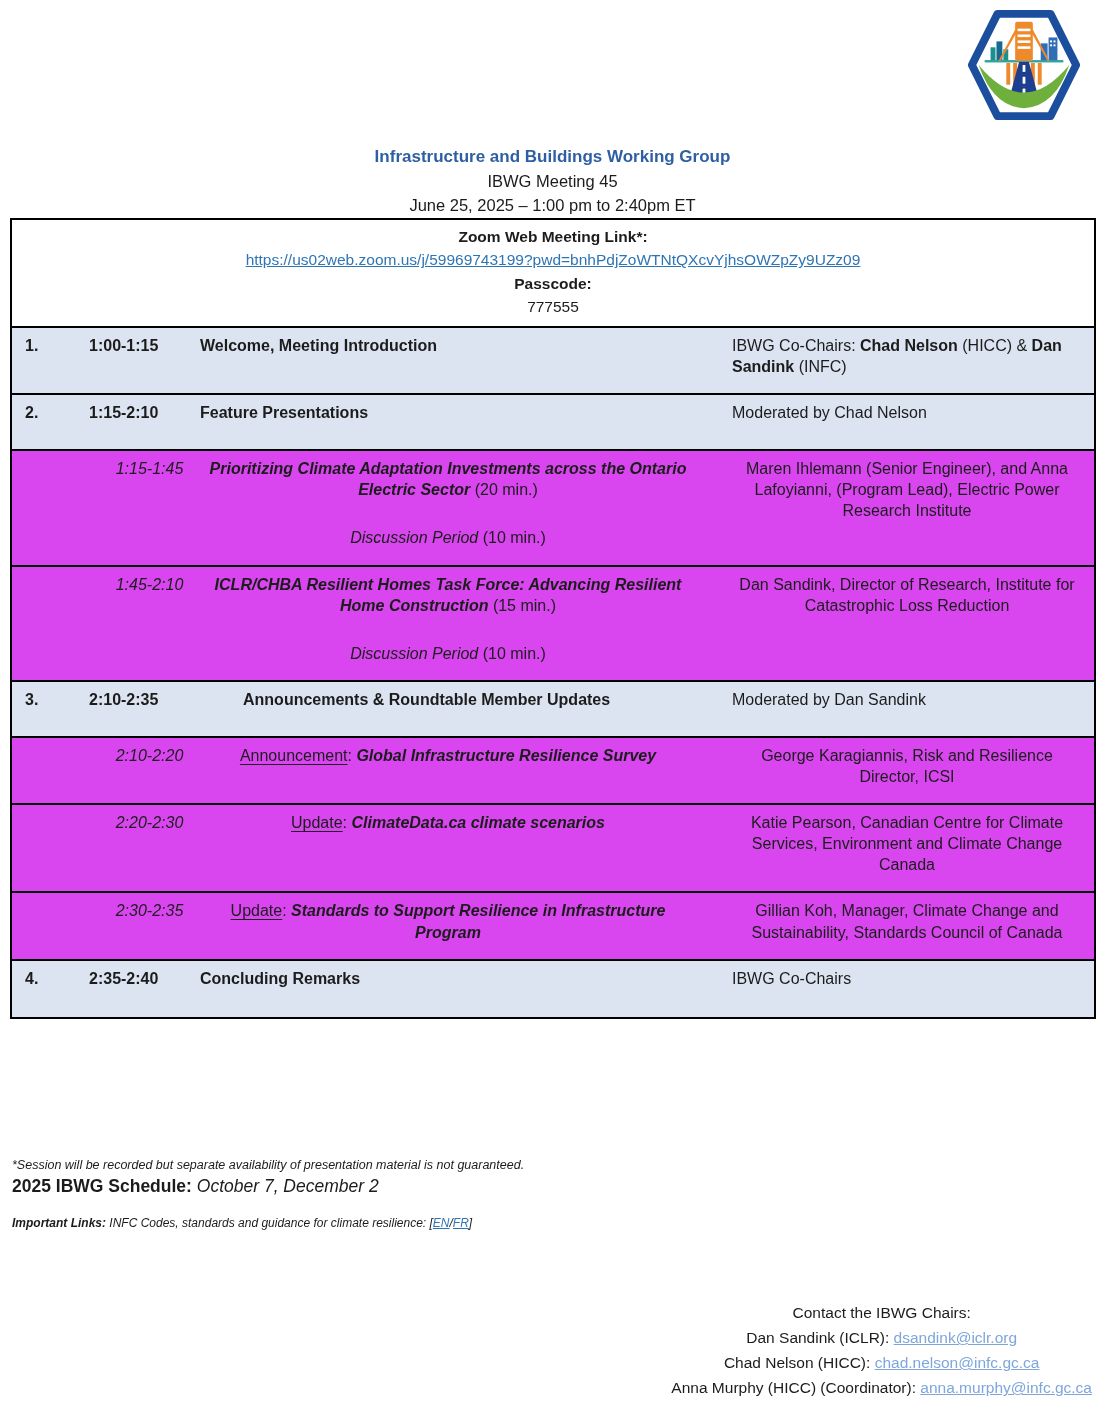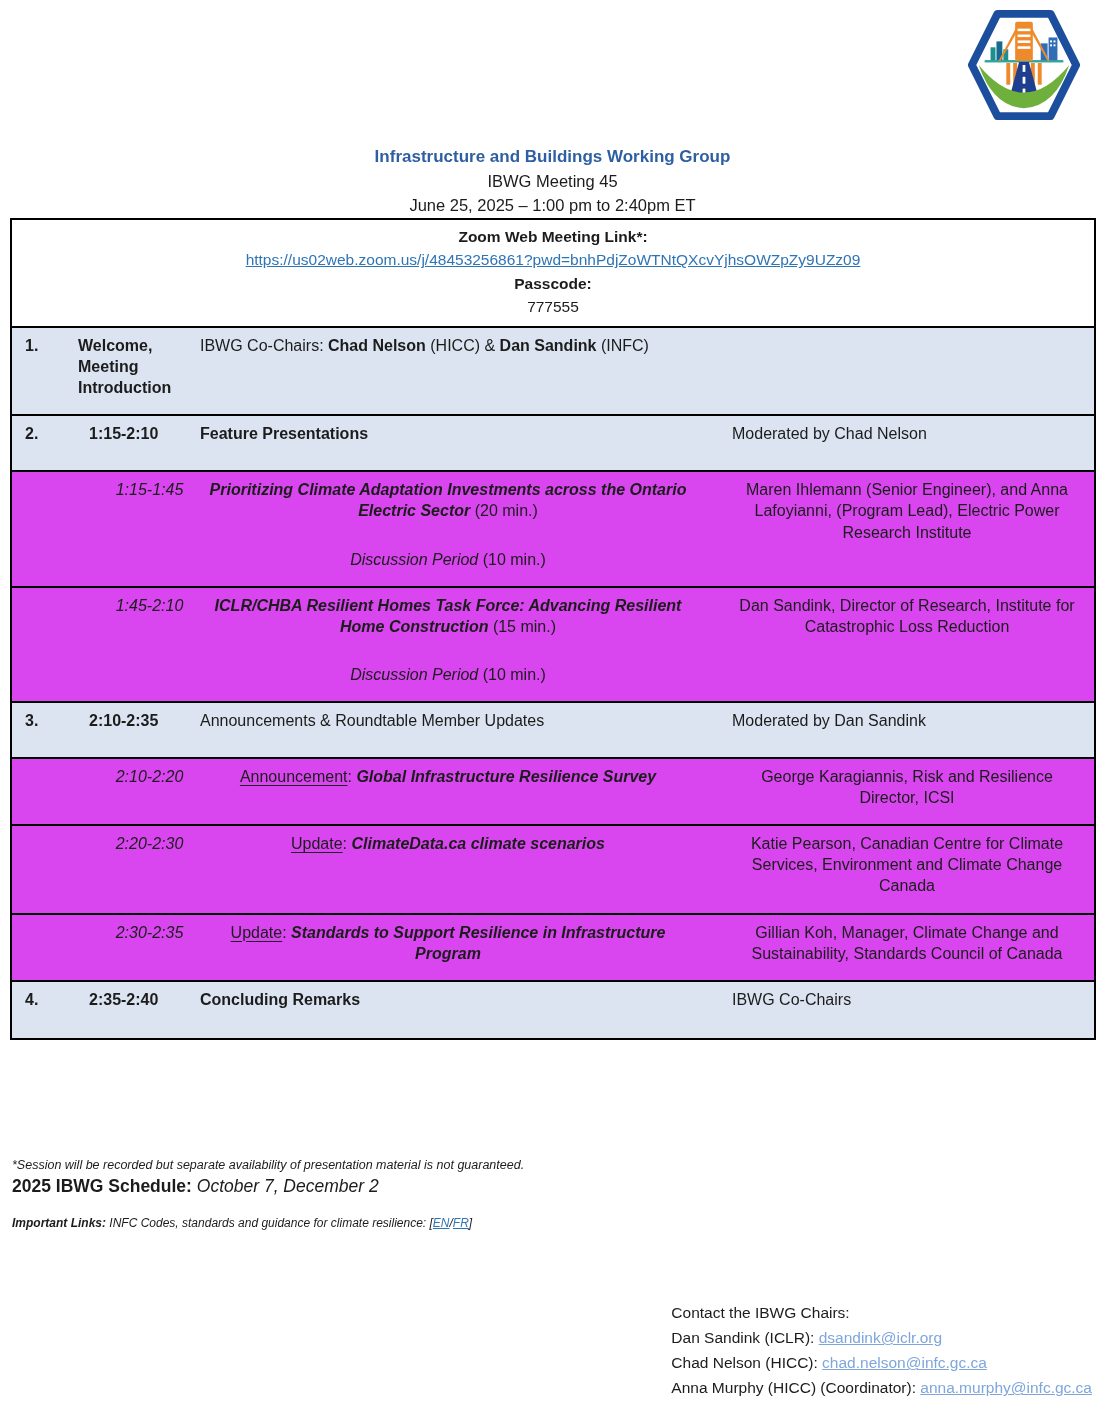--- a/index.html
+++ b/index.html
@@ -36,21 +36,21 @@
   .topic-line + .topic-line { margin-top:27px; }
   .u { text-decoration:underline; text-underline-offset:3px; }
   .row.last-main { min-height:58px; }
 
   
   .footnote { position:absolute; left:12px; top:1158px; font-size:12.5px;
     font-style:italic; color:#1c1c1c; }
   .schedule { position:absolute; left:12px; top:1176px; font-size:17.5px; }
   .implinks { position:absolute; left:12px; top:1203px; font-size:12px;margin-top:13px; }
 
-  .contact { position:absolute; right:13px; top:1300px; text-align:left;
+  .contact { position:absolute; right:13px; top:1300px; text-align:center;
     font-size:15.5px; line-height:1.62; }
 
   a { cursor:pointer; }
 </style>
 </head>
 <body>
 
 <div class="page">
 
   <div class="logo">
@@ -94,27 +94,28 @@
 
   <div class="header">
     <div class="title">Infrastructure and Buildings Working Group</div>
     <div class="sub">IBWG Meeting 45</div>
     <div class="sub">June 25, 2025 – 1:00 pm to 2:40pm ET</div>
   </div>
 
   <div class="agenda-table">
     <div class="linkbox">
       <div class="bold">Zoom Web Meeting Link*:</div>
-      <div><a href="#">https://us02web.zoom.us/j/48453256861?pwd=bnhPdjZoWTNtQXcvYjhsOWZpZy9UZz09</a></div>
+      <div><a href="#">https://us02web.zoom.us/j/59969743199?pwd=bnhPdjZoWTNtQXcvYjhsOWZpZy9UZz09</a></div>
       <div class="bold">Passcode:</div>
       <div>777555</div>
     </div>
     <div id="agenda-rows">
         <div class="row main">
           <div class="cell-num">1.</div>
+          <div class="cell-time">1:00-1:15</div>
           <div class="cell-topic">
             <div class="topic-line"><span style="font-weight: bold;">Welcome, Meeting Introduction</span></div>
           </div>
           <div class="cell-presenter"><span>IBWG Co-Chairs: </span><span style="font-weight: bold;">Chad Nelson</span><span> (HICC) &amp; </span><span style="font-weight: bold;">Dan Sandink</span><span> (INFC)</span></div>
         </div>
         <div class="row main">
           <div class="cell-num">2.</div>
           <div class="cell-time">1:15-2:10</div>
           <div class="cell-topic">
             <div class="topic-line"><span style="font-weight: bold;">Feature Presentations</span></div>
@@ -136,21 +137,21 @@
           <div class="cell-topic">
             <div class="topic-line"><span style="font-weight: bold; font-style: italic;">ICLR/CHBA Resilient Homes Task Force: Advancing Resilient Home Construction</span><span> (15 min.)</span></div>
             <div class="topic-line"><span style="font-style: italic;">Discussion Period</span><span> (10 min.)</span></div>
           </div>
           <div class="cell-presenter"><span>Dan Sandink, Director of Research, Institute for Catastrophic Loss Reduction</span></div>
         </div>
         <div class="row main">
           <div class="cell-num">3.</div>
           <div class="cell-time">2:10-2:35</div>
           <div class="cell-topic">
-            <div class="topic-line"><span style="font-weight: normal;">Announcements &amp; Roundtable Member Updates</span></div>
+            <div class="topic-line"><span style="font-weight: bold; margin-left: 43px;">Announcements &amp; Roundtable Member Updates</span></div>
           </div>
           <div class="cell-presenter"><span>Moderated by Dan Sandink</span></div>
         </div>
         <div class="row sub">
           <div class="cell-num"></div>
           <div class="cell-time">2:10-2:20</div>
           <div class="cell-topic">
             <div class="topic-line"><span class="u">Announcement</span><span>: </span><span style="font-weight: bold; font-style: italic;">Global Infrastructure Resilience Survey</span></div>
           </div>
           <div class="cell-presenter"><span>George Karagiannis, Risk and Resilience Director, ICSI</span></div>

